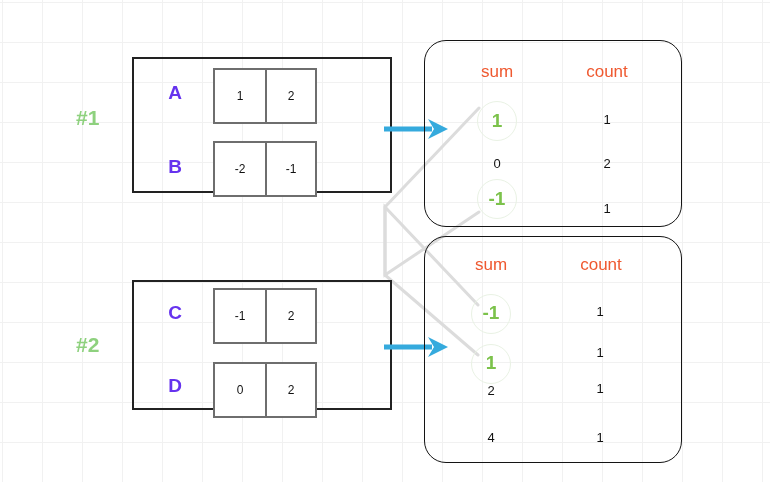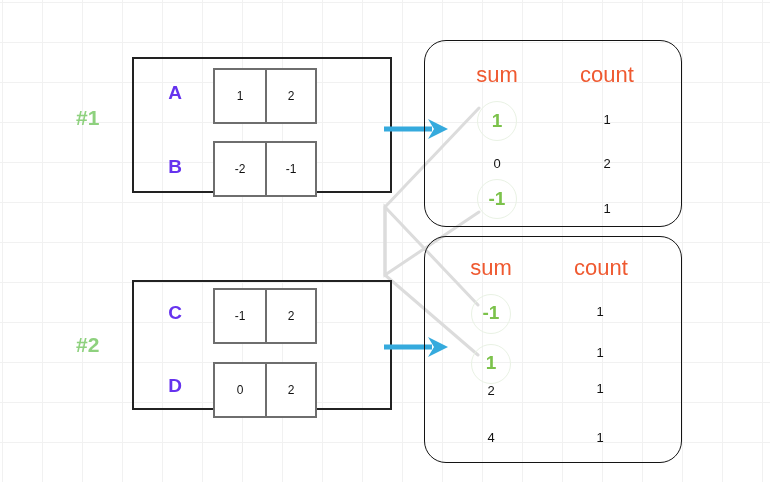--- a/index.html
+++ b/index.html
@@ -75,21 +75,21 @@
   .rtable {
     position: absolute;
     border: 1.6px solid #141414;
     border-radius: 22px;
     box-sizing: border-box;
     background: transparent;
   }
   .col-header {
     position: absolute;
     color: #ef5930;
-    font-size: 22px;
+    font-size: 17px;
     font-family: "Liberation Sans", sans-serif;
     text-align: center;
     width: 90px;
   }
   .val {
     position: absolute;
     font-size: 13px;
     color: #111111;
     text-align: center;
     width: 60px;

